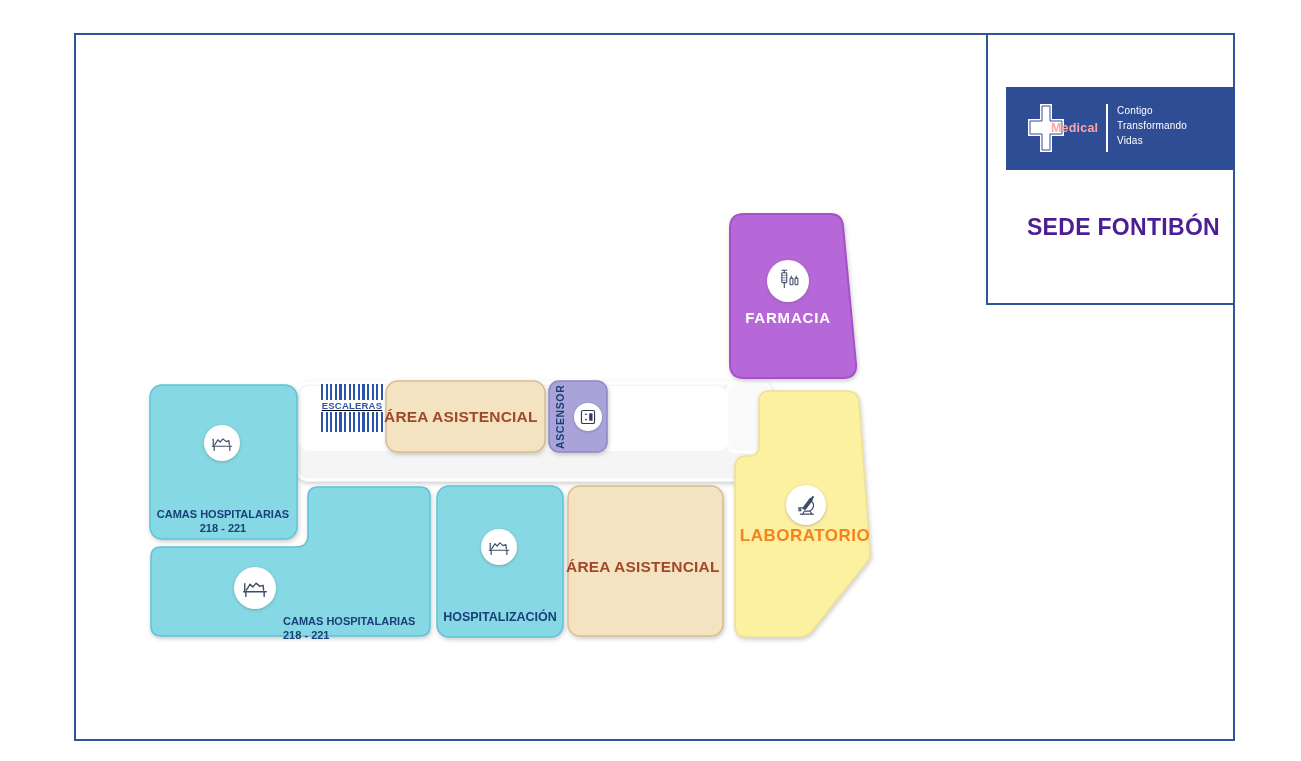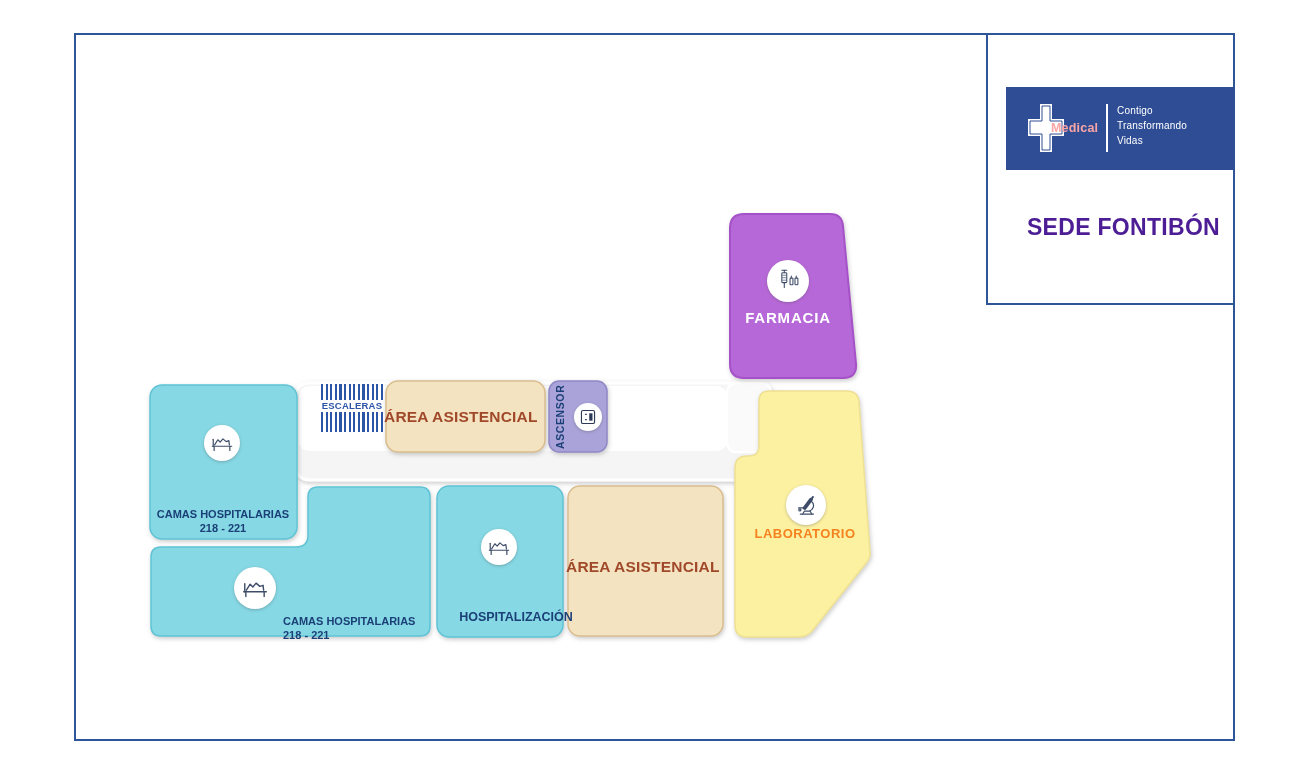--- a/index.html
+++ b/index.html
@@ -14,30 +14,30 @@
   .brand-banner{left:1006px;top:87px;width:229px;height:83px;background:#2e4d95;display:flex;align-items:center;}
   .cross-wrap{position:absolute;left:22px;top:17px;width:36px;height:48px;}
   .logo-text{position:absolute;left:45px;top:34px;color:#fca5a5;font-weight:bold;font-size:12.5px;letter-spacing:.2px;}
   .brand-divider{position:absolute;left:100px;top:17px;width:2px;height:48px;background:#ffffff;}
   .tagline{position:absolute;left:111px;top:16px;color:#ffffff;font-weight:normal;font-size:10px;line-height:15px;letter-spacing:.2px;}
   .sede-title{left:998px;top:214px;width:222px;text-align:right;color:#4c1d95;font-weight:bold;font-size:23px;line-height:27px;letter-spacing:.3px;}
   
   .room-label{color:#1b3f77;font-weight:bold;text-align:center;margin-top:40px;}
   .lbl-camas1{left:146px;top:468px;width:154px;font-size:11px;line-height:13.5px;}
   .lbl-camas2{left:283px;top:575px;width:160px;font-size:11px;line-height:13.5px;text-align:left;}
-  .lbl-hosp{left:451px;top:570px;width:130px;font-size:12.5px;}
+  .lbl-hosp{left:435px;top:570px;width:130px;font-size:12.5px;}
   .lbl-area{color:#a0482a;font-weight:bold;text-align:left;font-size:15.5px;letter-spacing:.2px;}
   .lbl-area1{left:384px;top:408px;width:163px;}
   .lbl-area2{left:566px;top:558px;width:159px;}
   .lbl-farmacia{left:726px;top:309px;width:124px;color:#ffffff;font-weight:bold;font-size:15px;text-align:center;letter-spacing:.8px;}
-  .lbl-lab{left:734px;top:526px;width:142px;color:#f5821f;font-weight:bold;font-size:13px;text-align:center;letter-spacing:.5px;}
+  .lbl-lab{left:734px;top:526px;width:142px;color:#f5821f;font-weight:bold;font-size:17px;text-align:center;letter-spacing:.5px;}
   .lbl-ascensor{left:552px;top:381px;width:16px;height:71px;display:flex;align-items:center;justify-content:center;
     writing-mode:vertical-rl;transform:rotate(180deg);color:#1b3f77;font-weight:bold;font-size:10.5px;letter-spacing:.6px;}
   
-  .escaleras{left:321px;top:384px;width:62px;height:50px;}
+  .escaleras{left:321px;top:384px;width:62px;height:50px;text-decoration:underline;}
   .stripes{width:100%;background:repeating-linear-gradient(90deg,#2d55a7 0 2.3px,transparent 2.3px 4.6px);}
   .stripes-top{height:16px;}
   .stripes-bottom{height:20px;}
   .escaleras-text{color:#2d55a7;font-weight:bold;font-size:9.5px;text-align:center;letter-spacing:.2px;line-height:12px;}
   
   .icon-circle{background:#ffffff;border-radius:50%;box-shadow:0 1px 3px rgba(80,80,80,.35);
     display:flex;align-items:center;justify-content:center;}
   .ic-camas1{left:204px;top:425px;width:36px;height:36px;}
   .ic-camas2{left:234px;top:567px;width:42px;height:42px;}
   .ic-hosp{left:481px;top:529px;width:36px;height:36px;}

